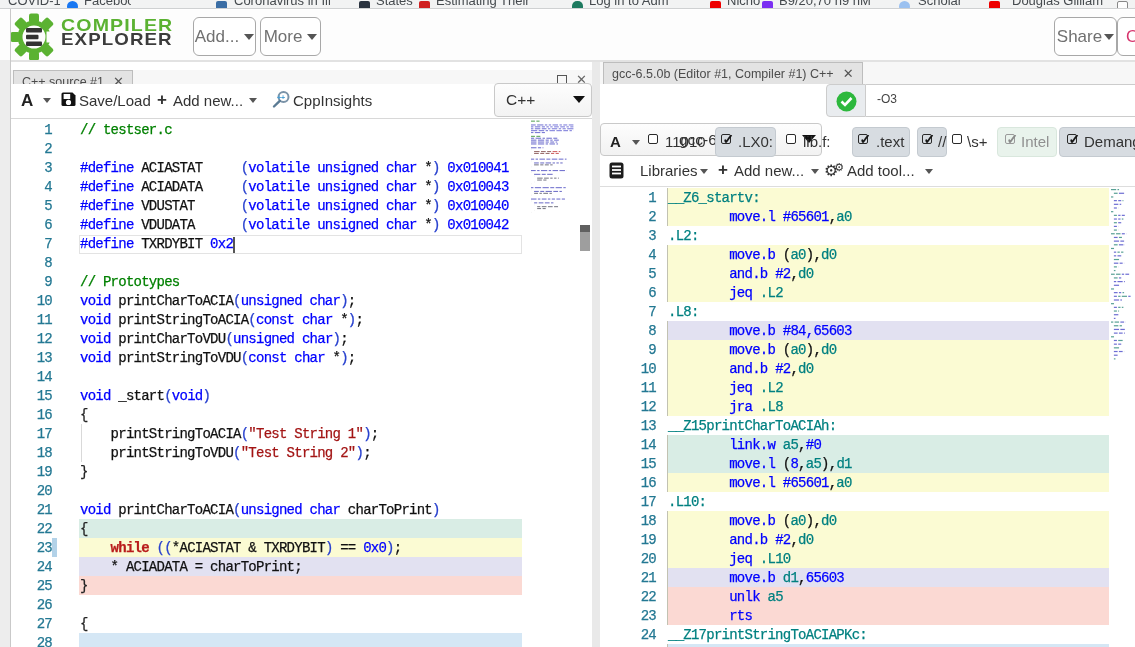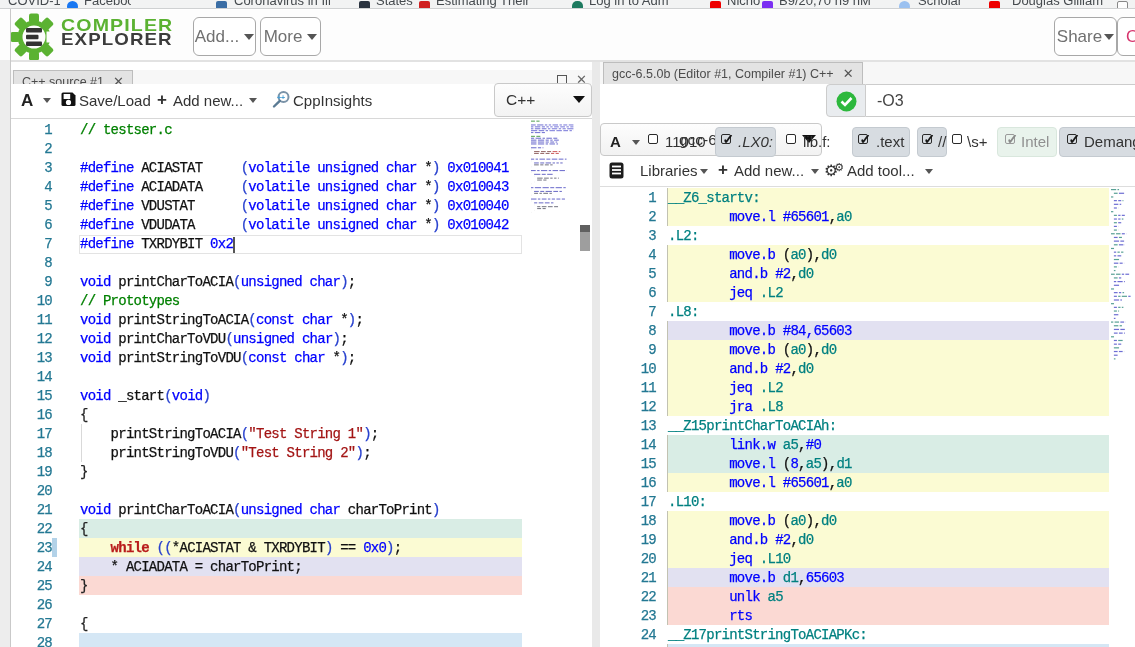--- a/index.html
+++ b/index.html
@@ -201,22 +201,22 @@
 
       <div class="code" style="left:69px; top:1px; color:#111;">
 <div class="ln"><span class="c">// testser.c</span></div>
           <div class="ln"></div>
           <div class="ln"><span class="k">#define</span> ACIASTAT     <span class="p">(</span><span class="k">volatile</span> <span class="k">unsigned</span> <span class="k">char</span> *<span class="p">)</span> <span class="k">0x010041</span></div>
           <div class="ln"><span class="k">#define</span> ACIADATA     <span class="p">(</span><span class="k">volatile</span> <span class="k">unsigned</span> <span class="k">char</span> *<span class="p">)</span> <span class="k">0x010043</span></div>
           <div class="ln"><span class="k">#define</span> VDUSTAT      <span class="p">(</span><span class="k">volatile</span> <span class="k">unsigned</span> <span class="k">char</span> *<span class="p">)</span> <span class="k">0x010040</span></div>
           <div class="ln"><span class="k">#define</span> VDUDATA      <span class="p">(</span><span class="k">volatile</span> <span class="k">unsigned</span> <span class="k">char</span> *<span class="p">)</span> <span class="k">0x010042</span></div>
           <div class="ln"><span class="k">#define</span> TXRDYBIT <span class="k">0x2</span></div>
           <div class="ln"></div>
+          <div class="ln"><span class="c">// Prototypes</span></div>
           <div class="ln"><span class="k">void</span> printCharToACIA<span class="p">(</span><span class="k">unsigned</span> <span class="k">char</span><span class="p">)</span>;</div>
-          <div class="ln"><span class="c">// Prototypes</span></div>
           <div class="ln"><span class="k">void</span> printStringToACIA<span class="p">(</span><span class="k">const</span> <span class="k">char</span> *<span class="p">)</span>;</div>
           <div class="ln"><span class="k">void</span> printCharToVDU<span class="p">(</span><span class="k">unsigned</span> <span class="k">char</span><span class="p">)</span>;</div>
           <div class="ln"><span class="k">void</span> printStringToVDU<span class="p">(</span><span class="k">const</span> <span class="k">char</span> *<span class="p">)</span>;</div>
           <div class="ln"></div>
           <div class="ln"><span class="k">void</span> _start<span class="p">(</span><span class="k">void</span><span class="p">)</span></div>
           <div class="ln"><span class="b">{</span></div>
           <div class="ln">    printStringToACIA<span class="p">(</span><span class="s">"Test String 1"</span><span class="p">)</span>;</div>
           <div class="ln">    printStringToVDU<span class="p">(</span><span class="s">"Test String 2"</span><span class="p">)</span>;</div>
           <div class="ln"><span class="b">}</span></div>
           <div class="ln"></div>
@@ -395,32 +395,32 @@
       <span style="position:absolute; left:78px; top:7px; font-size:15.5px; color:#333;">gcc-6.5.0b</span>
       <span class="car" style="position:absolute; left:196px; top:13px; border-top-width:8px; border-left-width:7px; border-right-width:7px; border-top-color:#111;"></span>
     </div>
     <div class="abs" style="left:226px; top:0; width:40px; height:33px; background:#e9ecef; border:1px solid #ccc; border-radius:4px 0 0 4px;">
       <svg class="abs" style="left:9px; top:5.5px;" width="21" height="21" viewBox="0 0 21 21">
         <circle cx="10.5" cy="10.5" r="10" fill="#2db83d"></circle>
         <path d="M5.5 10.5 L9 14 L15.5 7" fill="none" stroke="#fff" stroke-width="2.6"></path>
       </svg>
     </div>
     <div class="abs" style="left:266px; top:0; width:269px; height:33px; background:#fff; border-top:1px solid #ccc; border-bottom:1px solid #ccc;">
-      <span style="position:absolute; left:11px; top:7px; font-size:16px; color:#444;">-O3</span>
+      <span style="position:absolute; left:11px; top:7px; font-size:12px; color:#444;">-O3</span>
     </div>
 
     <div id="fsrow" class="abs" style="left:0; top:43px; width:535px; height:31px;">
       <span class="tbtxt boldA" style="left:10px; top:6px;">A</span>
       <span class="car" style="position:absolute; left:27px; top:15px; border-top-width:5px; border-left-width:4.5px; border-right-width:4.5px;"></span>
       <span class="cb" style="left:48px; top:7px;"></span>
       <span class="tbtxt" style="left:65px; top:6px;">11010</span>
       <div class="fbtn" style="left:115px; top:0; width:61px;"></div>
       <span class="cb" style="left:121px; top:7px; background:transparent;"></span>
       <span class="cbc" style="left:122.5px; top:4px;">✓</span>
-      <span class="tbtxt" style="left:138px; top:6px;font-style:italic;">.LX0:</span>
+      <span class="tbtxt" style="left:138px; top:6px;">.LX0:</span>
       <span class="cb" style="left:186px; top:7px;"></span>
       <span class="tbtxt" style="left:203px; top:6px;">lib.f:</span>
       <div class="fbtn" style="left:252px; top:0; width:58px;"></div>
       <span class="cb" style="left:258px; top:7px; background:transparent;"></span>
       <span class="cbc" style="left:259.5px; top:4px;">✓</span>
       <span class="tbtxt" style="left:276px; top:6px;">.text</span>
       <div class="fbtn" style="left:317px; top:0; width:30px;"></div>
       <span class="cb" style="left:322px; top:7px; background:transparent;"></span>
       <span class="cbc" style="left:323.5px; top:4px;">✓</span>
       <span class="tbtxt" style="left:338px; top:6px;">//</span>

